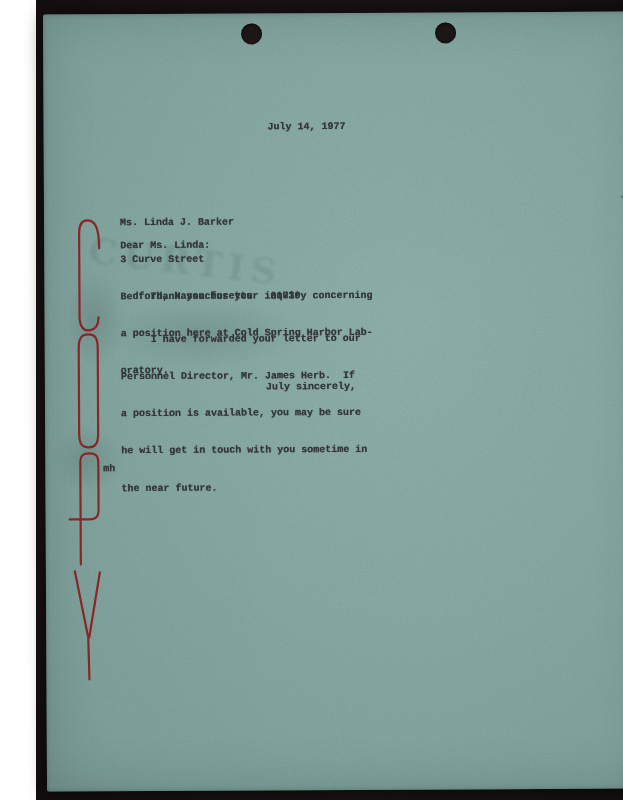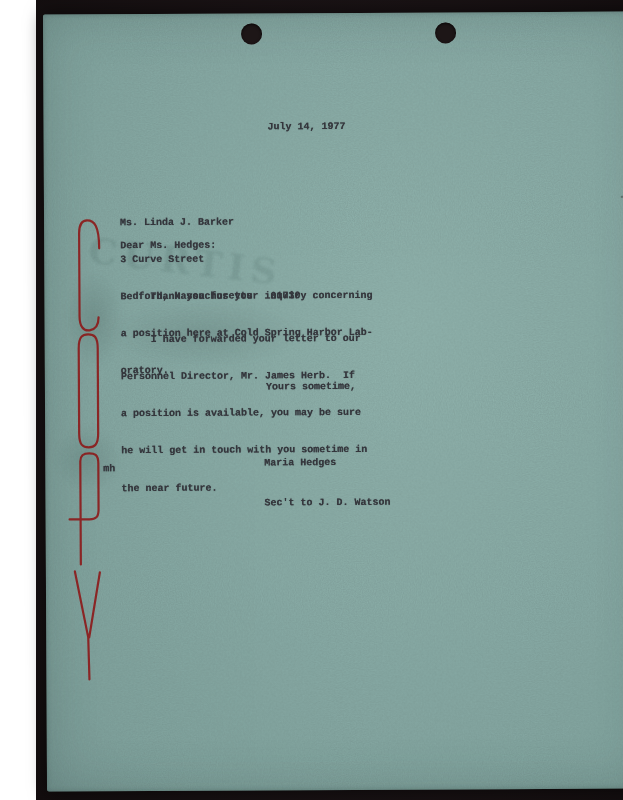--- a/index.html
+++ b/index.html
@@ -137,39 +137,35 @@
     </svg>
 
     <div class="tw date">July 14, 1977</div>
 
     <div class="tw addr">
       <div>Ms. Linda J. Barker</div>
       <div>3 Curve Street</div>
       <div>Bedford, Massachusetts   01730</div>
     </div>
 
-    <div class="tw salut">Dear Ms. Hedges:</div>
+    <div class="tw salut">Dear Ms. Linda:</div>
 
     <div class="tw para1">
       <div>     Thank you for your inquiry concerning</div>
       <div>a position here at Cold Spring Harbor Lab-</div>
       <div>oratory.</div>
     </div>
 
     <div class="tw para2">
       <div>     I have forwarded your letter to our</div>
       <div>Personnel Director, Mr. James Herb.  If</div>
       <div>a position is available, you may be sure</div>
       <div>he will get in touch with you sometime in</div>
       <div>the near future.</div>
     </div>
 
-    <div class="tw closing">Yours sometime,</div>
+    <div class="tw closing">July sincerely,</div>
 
-    <div class="tw sig">
-      <div>Maria Hedges</div>
-      <div>Sec't to J. D. Watson</div>
-    </div>
 
     <div class="tw initials">mh</div>
 
   </div>
 </div>
 
 </body></html>

